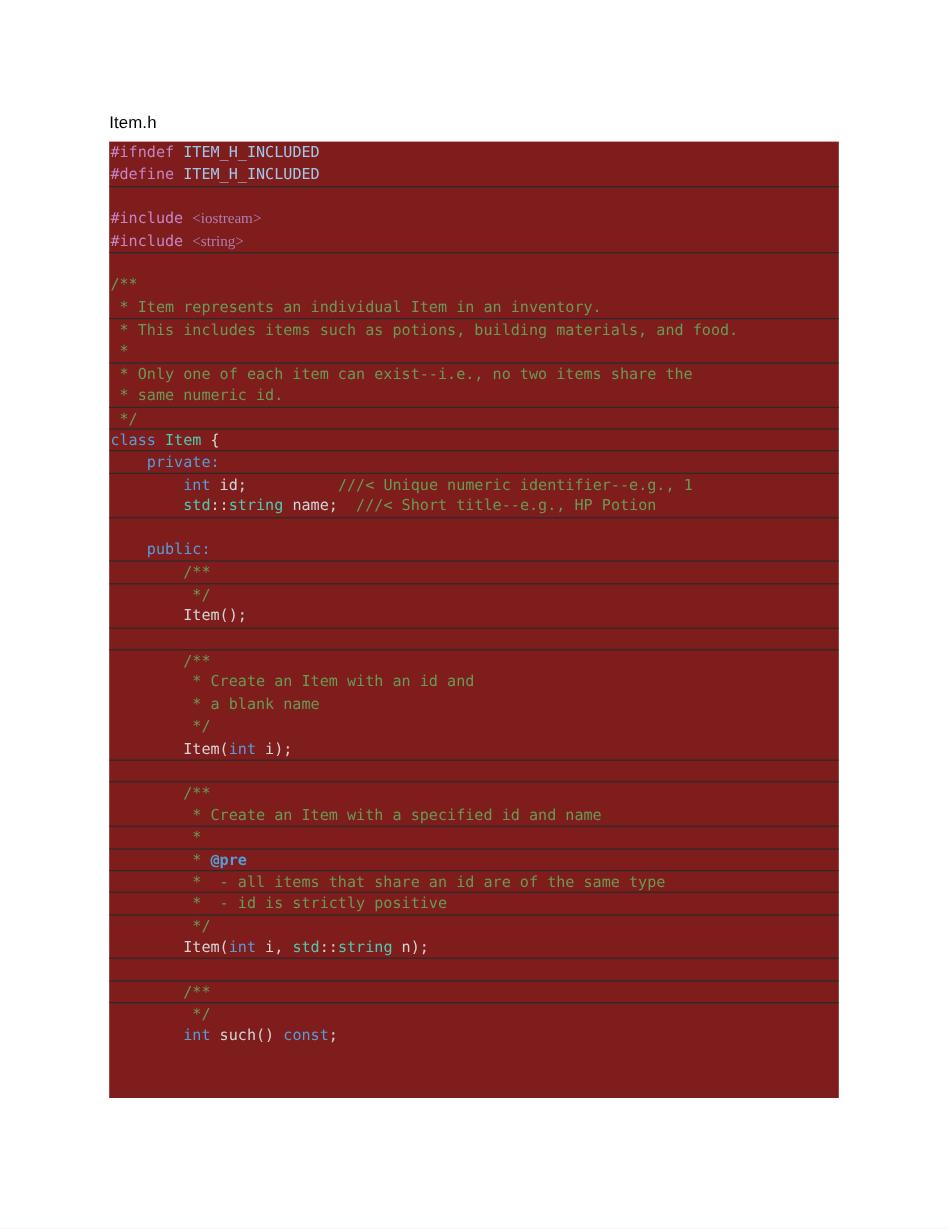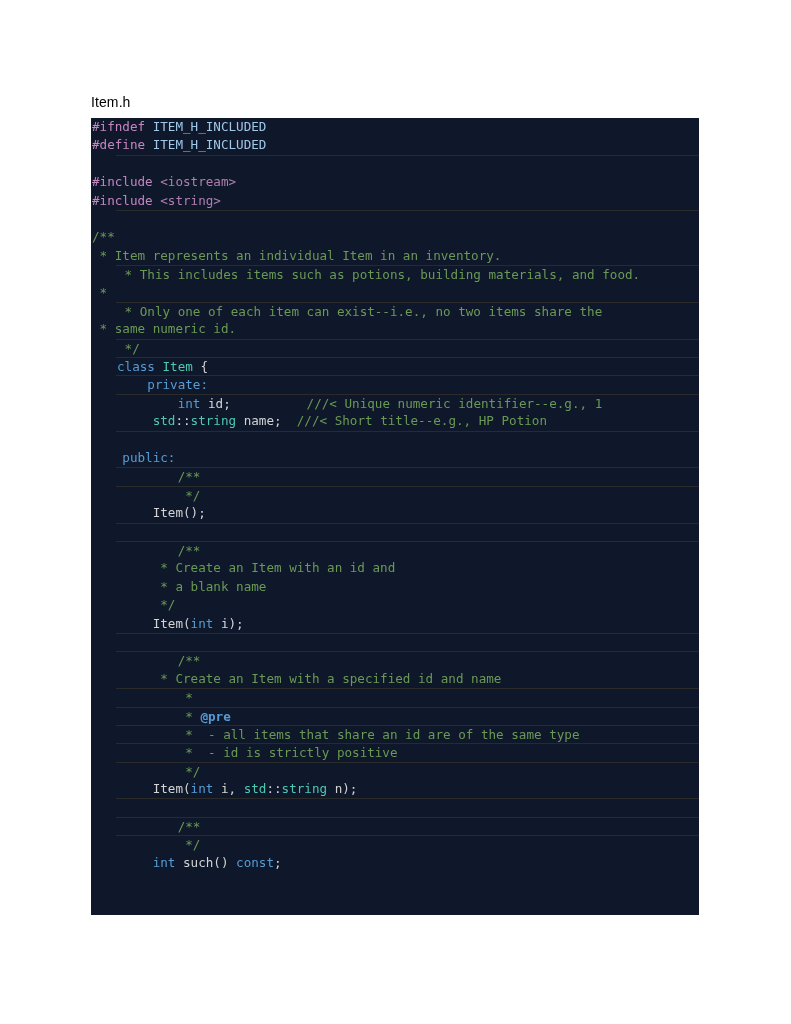--- a/index.html
+++ b/index.html
@@ -44,39 +44,38 @@
     height: 18.4px;
     white-space: pre;
     color: #d4d4d4;
     padding-left: 1px;
     box-sizing: border-box;
     position: relative;
   }
   
   .code-line.sep {
     border-top: 1px solid #2a2a2a;
-    margin-left: 25px;
   }
 
   
   .tok-pre   { color: #c586c0; }  
   .tok-macro { color: #9fc8e8; }  
-  .tok-hdr   { color: #b07fb0; }  
+  .tok-hdr   { color: #b07fb0; font-family: Liberation Serif, serif; }  
   .tok-cmt   { color: #6a9955; }  
   .tok-dox   { color: #569cd6; font-weight: bold; }  
   .tok-kw    { color: #569cd6; }  
   .tok-type  { color: #4ec9b0; }  
   .tok-txt   { color: #d4d4d4; }  
 </style>
 </head>
 <body>
 
 <div id="caption">Item.h</div>
 
-<div id="code-block" style="background: #0f172a;">
+<div id="code-block" style="background: #7f1d1d;">
     <div class="code-line"><span class="tok-pre">#ifndef</span><span class="tok-txt"> </span><span class="tok-macro">ITEM_H_INCLUDED</span></div>
     <div class="code-line"><span class="tok-pre">#define</span><span class="tok-txt"> </span><span class="tok-macro">ITEM_H_INCLUDED</span></div>
     <div class="code-line sep">&nbsp;</div>
     <div class="code-line"><span class="tok-pre">#include</span><span class="tok-txt"> </span><span class="tok-hdr">&lt;iostream&gt;</span></div>
     <div class="code-line"><span class="tok-pre">#include</span><span class="tok-txt"> </span><span class="tok-hdr">&lt;string&gt;</span></div>
     <div class="code-line sep">&nbsp;</div>
     <div class="code-line"><span class="tok-cmt">/**</span></div>
     <div class="code-line"><span class="tok-cmt"> * Item represents an individual Item in an inventory.</span></div>
     <div class="code-line sep"><span class="tok-cmt"> * This includes items such as potions, building materials, and food.</span></div>
     <div class="code-line"><span class="tok-cmt"> *</span></div>

